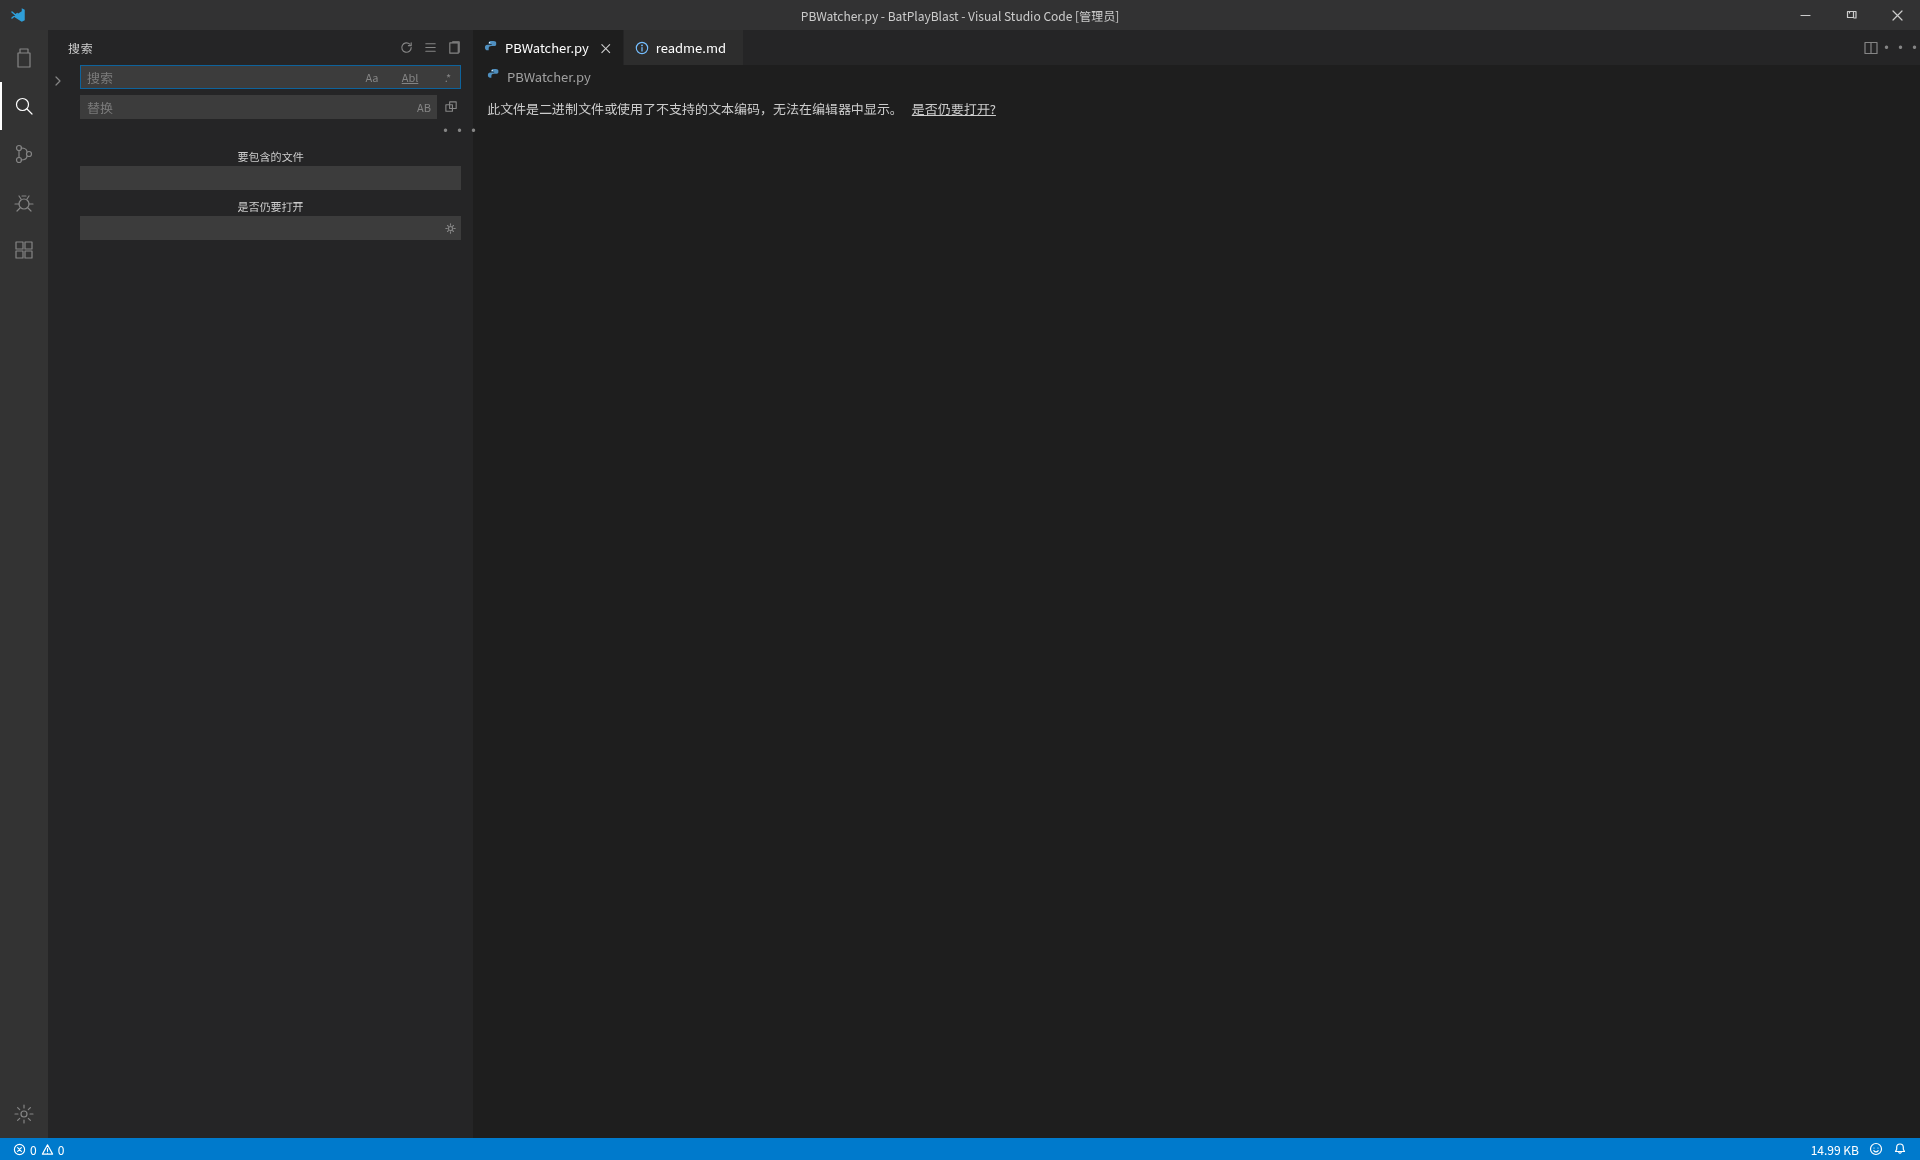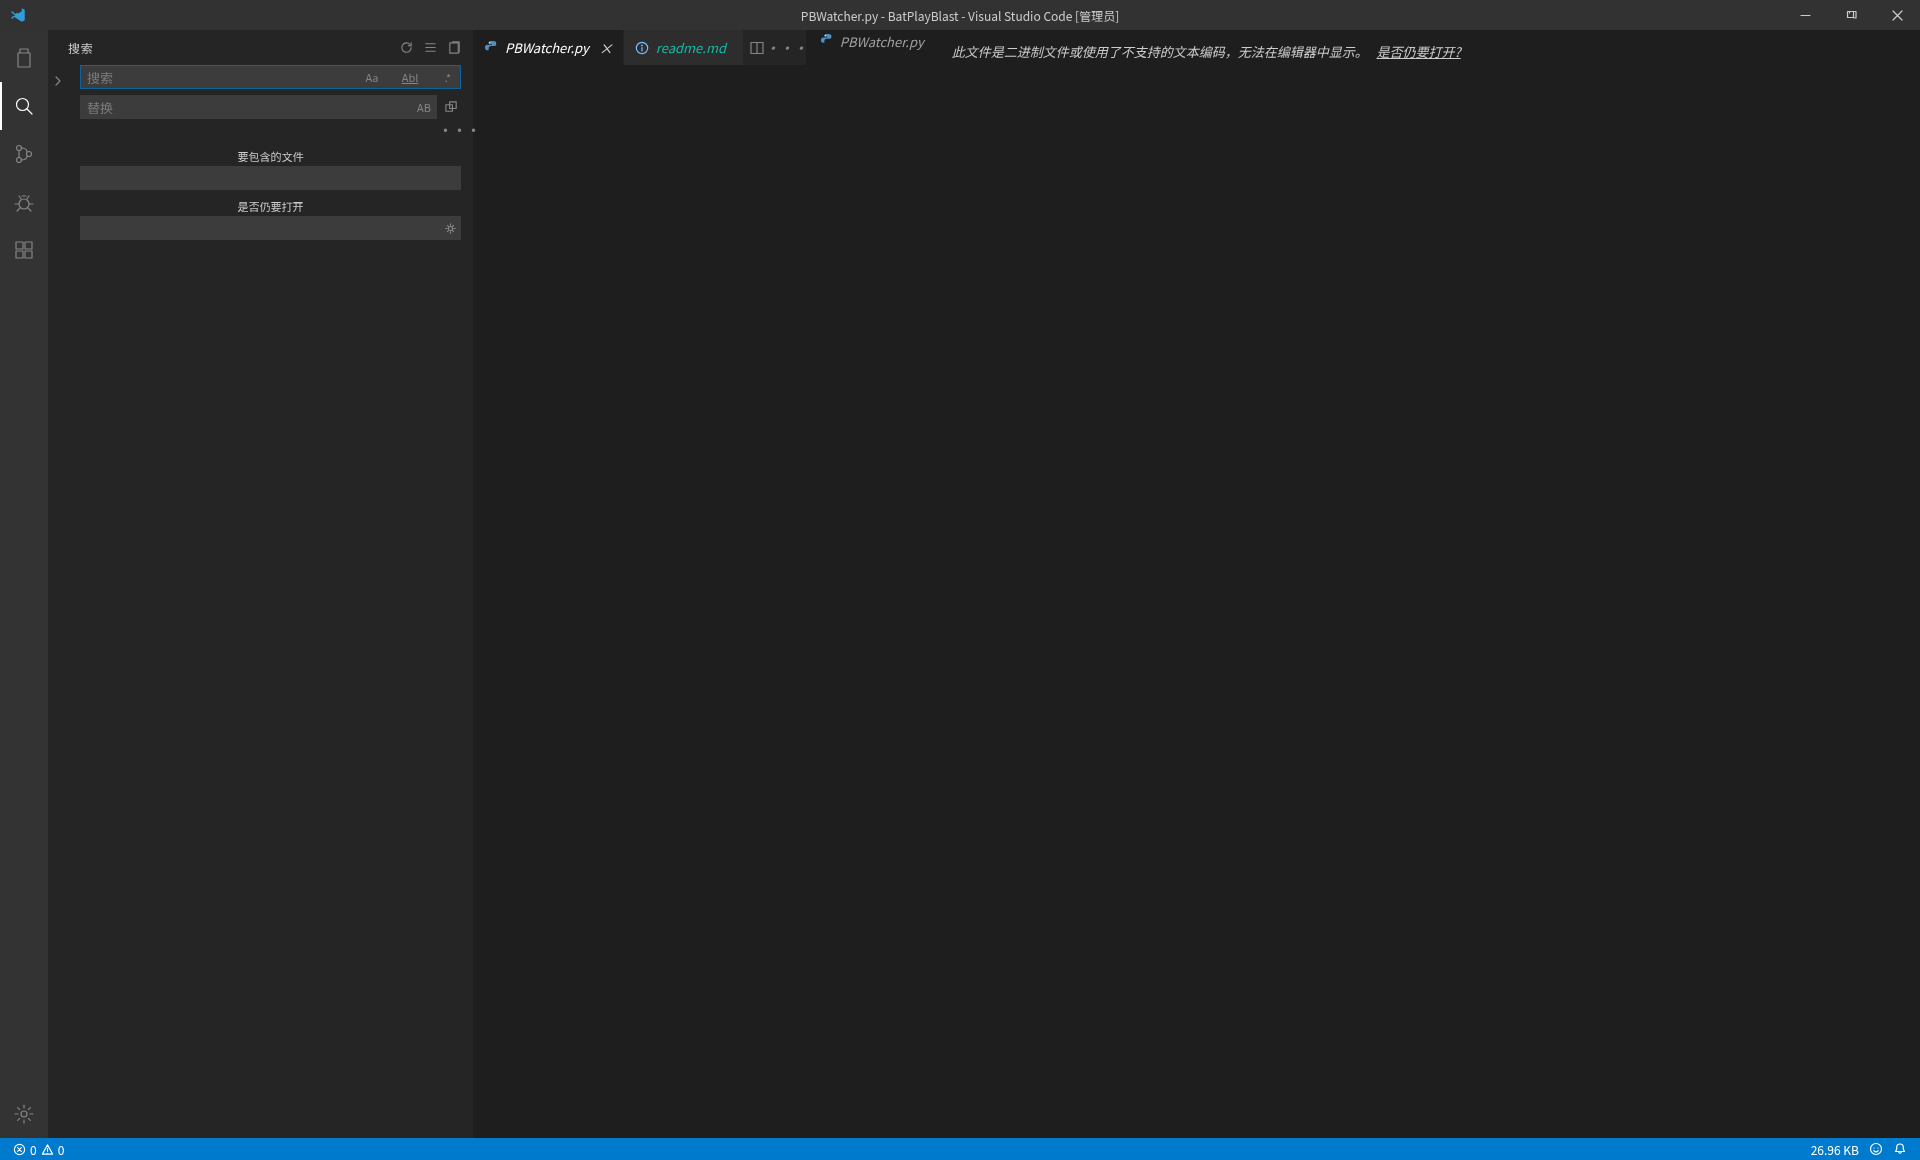--- a/index.html
+++ b/index.html
@@ -51,23 +51,23 @@
   .field-row .opt{width:20px;height:20px;display:flex;align-items:center;justify-content:center;color:var(--icon);font-size:11px;margin-right:2px;border-radius:2px;margin-left:16px;}
   .replace-row{display:flex;align-items:center;margin-left:20px;}
   .replace-row .field-row{flex:1;margin-left:0;}
   .replace-row .actions{display:flex;align-items:center;margin-left:4px;}
   .replace-row .actions .opt{width:20px;height:20px;display:flex;align-items:center;justify-content:center;color:var(--icon);}
   .sub-label{font-size:11px;color:var(--text);margin:8px 0 2px 20px;text-align:center;}
   .sub-input{margin:0 0 4px 20px;display:flex;align-items:center;background:var(--input-bg);height:24px;}
   .sub-input input{flex:1;background:transparent;border:0;outline:0;color:var(--text);padding:0 6px;height:100%;font-family:inherit;}
   .sub-input .right-ico{width:22px;display:flex;align-items:center;justify-content:center;color:var(--icon);}
   
-  .editorgroup{flex:1;display:flex;flex-direction:row;background:var(--bg);font-style:italic;}
+  .editorgroup{flex:1;display:flex;flex-direction:column;background:var(--bg);}
   .tabs{height:35px;background:var(--bg-dark);display:flex;align-items:stretch;}
-  .tab{display:flex;align-items:center;padding:0 10px;background:var(--tab-inactive);color:#14b8a6;border-right:1px solid #252526;min-width:120px;font-size:13px;gap:6px;}
+  .tab{display:flex;align-items:center;padding:0 10px;background:var(--tab-inactive);color:#ffffff;border-right:1px solid #252526;min-width:120px;font-size:13px;gap:6px;}
   .tab.active{background:var(--tab-active);color:#ffffff;}
   .tab .close{margin-left:4px;opacity:0.8;font-size:14px;}
   .tab .fi{width:16px;height:16px;display:flex;align-items:center;justify-content:center;}
   .tabs .right{margin-left:auto;display:flex;align-items:center;padding-right:6px;gap:4px;}
   .tabs .right .ico{width:26px;height:26px;display:flex;align-items:center;justify-content:center;color:var(--icon);}
   .breadcrumb{height:22px;display:flex;align-items:center;padding:0 14px;color:#a0a0a0;font-size:13px;background:var(--bg);gap:6px;}
   .editor-content{flex:1;padding:12px 14px;font-size:13px;color:#cccccc;}
   .editor-content .msg a{color:var(--text);text-decoration:underline;cursor:pointer;}
   
   .statusbar{height:22px;background:var(--statusbar);display:flex;align-items:center;color:#fff;font-size:12px;padding:0 8px;}
@@ -286,21 +286,21 @@
       </svg>
     <span>0</span>
     <svg class="svg" width="13" height="13" viewBox="0 0 14 14" style="color:#fff">
         <path d="M7 2l5.5 10h-11z"></path>
         <path d="M7 6v3M7 11v.01"></path>
       </svg>
     <span>0</span>
   </div>
   <div class="spacer"></div>
   <div class="item">
-    <span>26.96 KB</span>
+    <span>14.99 KB</span>
   </div>
   <div class="item">
     <svg class="svg" width="14" height="14" viewBox="0 0 14 14" style="color:#fff">
         <circle cx="7" cy="7" r="5.5"></circle>
         <circle cx="5" cy="6" r="0.6" fill="#fff" stroke="none"></circle>
         <circle cx="9" cy="6" r="0.6" fill="#fff" stroke="none"></circle>
         <path d="M4.8 8.6c.7.9 1.5 1.3 2.2 1.3s1.5-.4 2.2-1.3"></path>
       </svg>
   </div>
   <div class="item">

